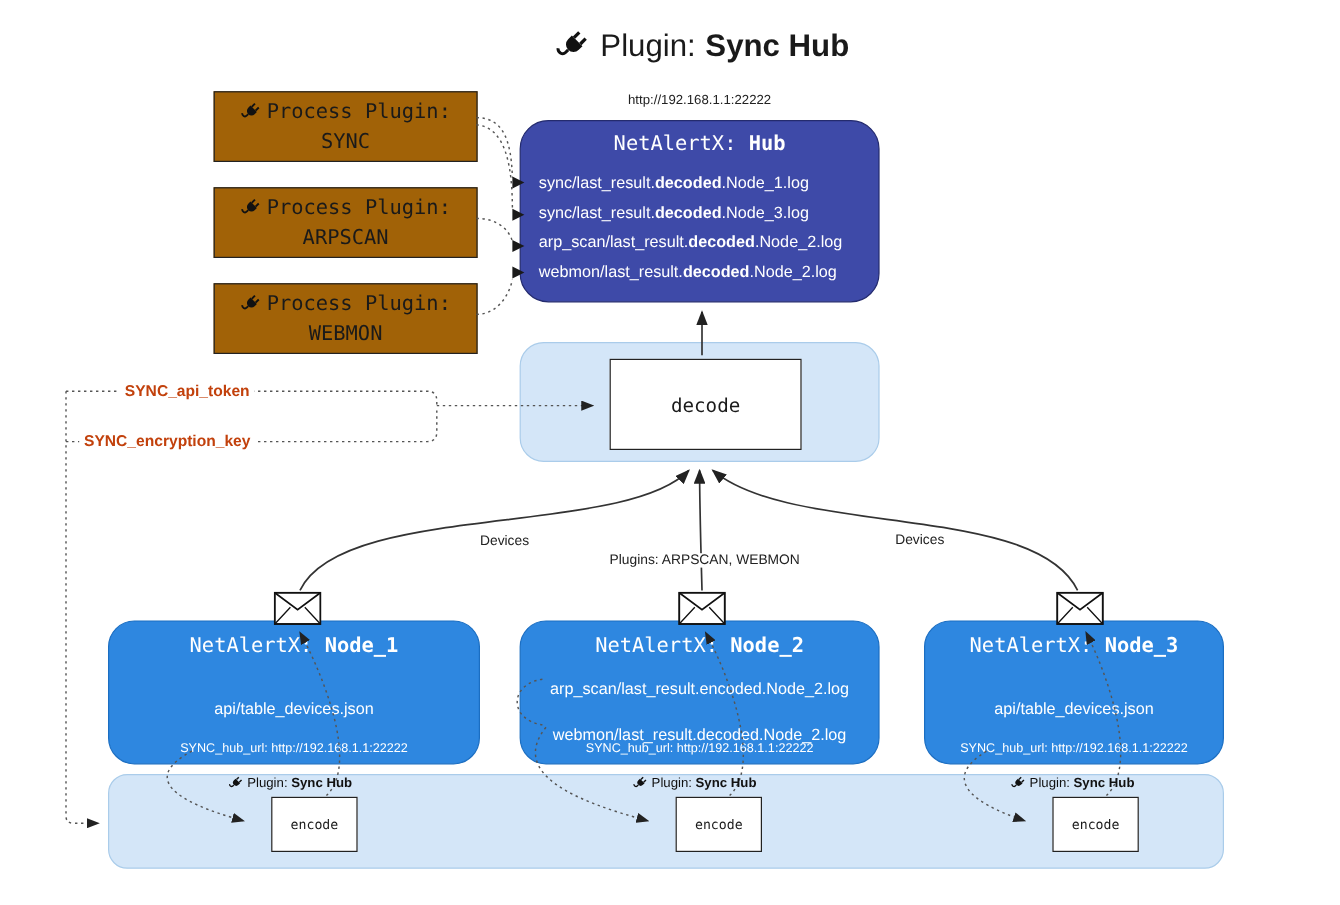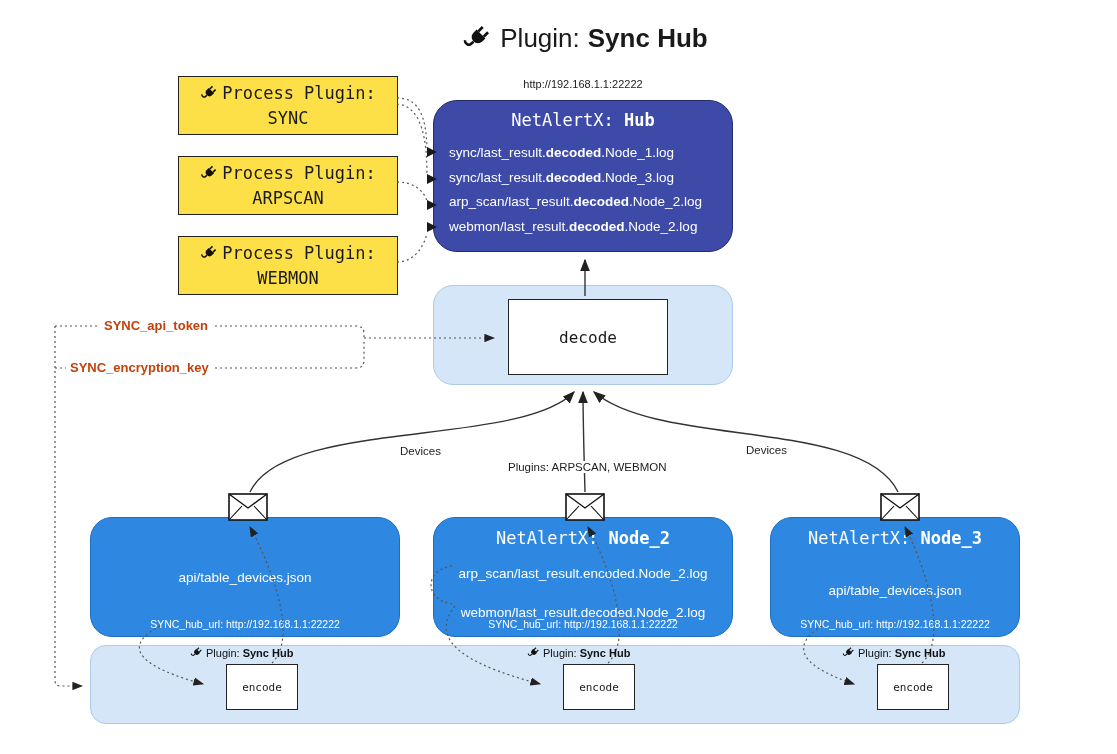--- a/index.html
+++ b/index.html
@@ -8,21 +8,21 @@
   .abs{position:absolute;}
 
   
   #title{left:400px;top:18px;width:370px;height:40px;display:flex;align-items:center;justify-content:center;gap:8px;font-size:26px;}
   #title b{font-weight:700;}
   .plug-lg{width:30px;height:30px;}
   .plug-md{width:18px;height:18px;}
   .plug-sm{width:13px;height:13px;}
 
   
-  .pbox{left:178px;width:218px;height:57px;background:#fde047;border:1.6px solid #222;
+  .pbox{left:178px;width:218px;height:57px;background:#a16207;border:1.6px solid #222;
         display:flex;flex-direction:column;align-items:center;justify-content:center;
         font-family:"DejaVu Sans Mono", monospace;font-size:17px;line-height:25px;z-index:4;}
   .pbox .r1{display:flex;align-items:center;gap:4px;}
 
   
   #hub-url{left:433px;top:78px;width:300px;text-align:center;font-size:11px;color:#222;}
   #hub{left:433px;top:100px;width:300px;height:152px;background:var(--hub-bg,#3e4aa8);
        border:1.5px solid #242b6e;border-radius:24px;box-sizing:border-box;color:#fff;z-index:4;
        display:flex;flex-direction:column;padding:9px 0 6px 0;}
   #hub .hub-title{text-align:center;font-family:"DejaVu Sans Mono", monospace;font-size:17px;height:26px;}
@@ -152,20 +152,23 @@
   <div id="decode-box" class="abs">decode</div>
 
   <div id="tok-api" class="abs tok">SYNC_api_token</div>
   <div id="tok-key" class="abs tok">SYNC_encryption_key</div>
 
   <div id="lbl-dev-left" class="abs edge-label">Devices</div>
   <div id="lbl-plugins" class="abs edge-label">Plugins: ARPSCAN, WEBMON</div>
   <div id="lbl-dev-right" class="abs edge-label">Devices</div>
 
   <div id="node1" class="abs node">
+    <div class="node-title">
+      <span>NetAlertX: </span><b>Node_1</b>
+    </div>
     <div class="node-lines">
       <div class="node-line">api/table_devices.json</div>
 
     </div>
     <div class="node-hub-url">SYNC_hub_url: http://192.168.1.1:22222</div>
   </div>
   <div id="node2" class="abs node">
     <div class="node-title">
       <span>NetAlertX: </span><b>Node_2</b>
     </div>

